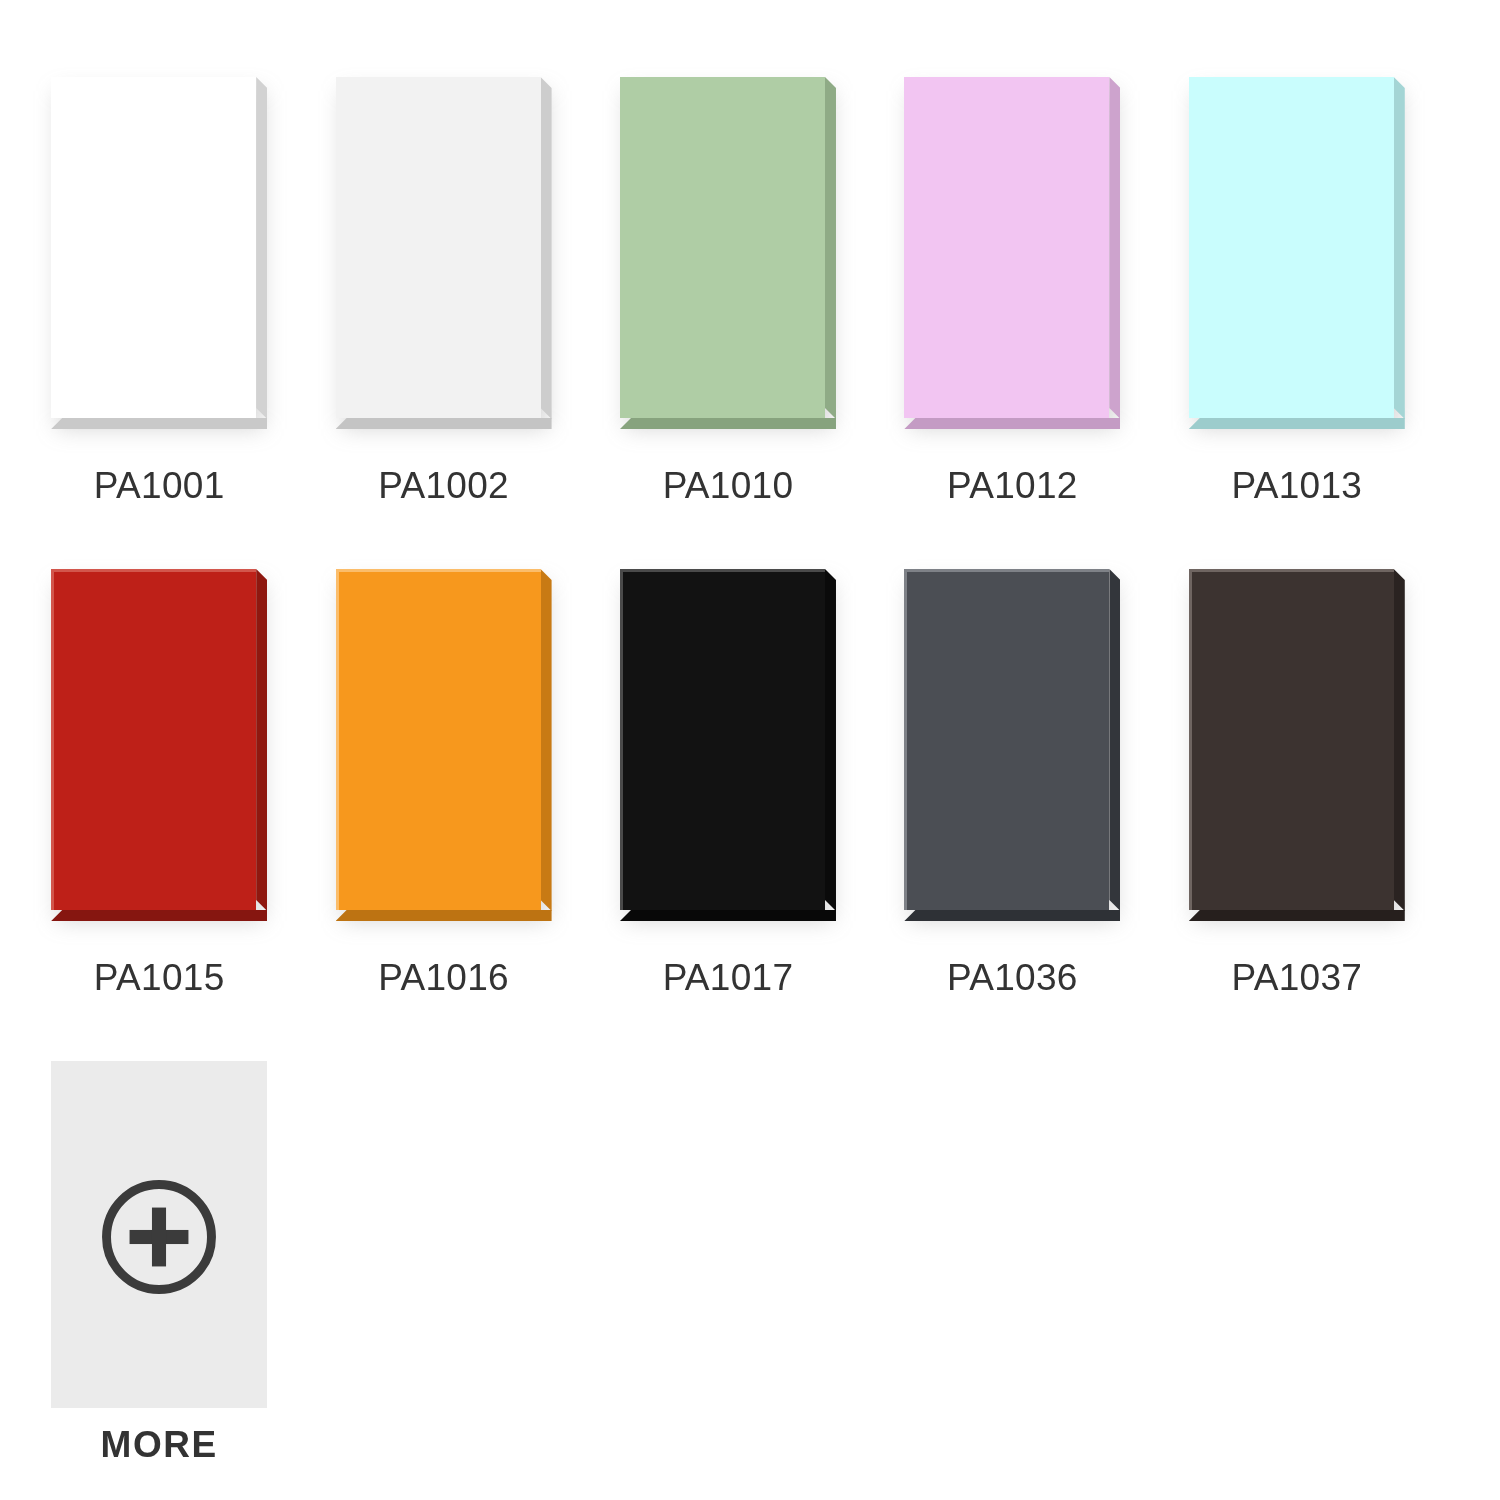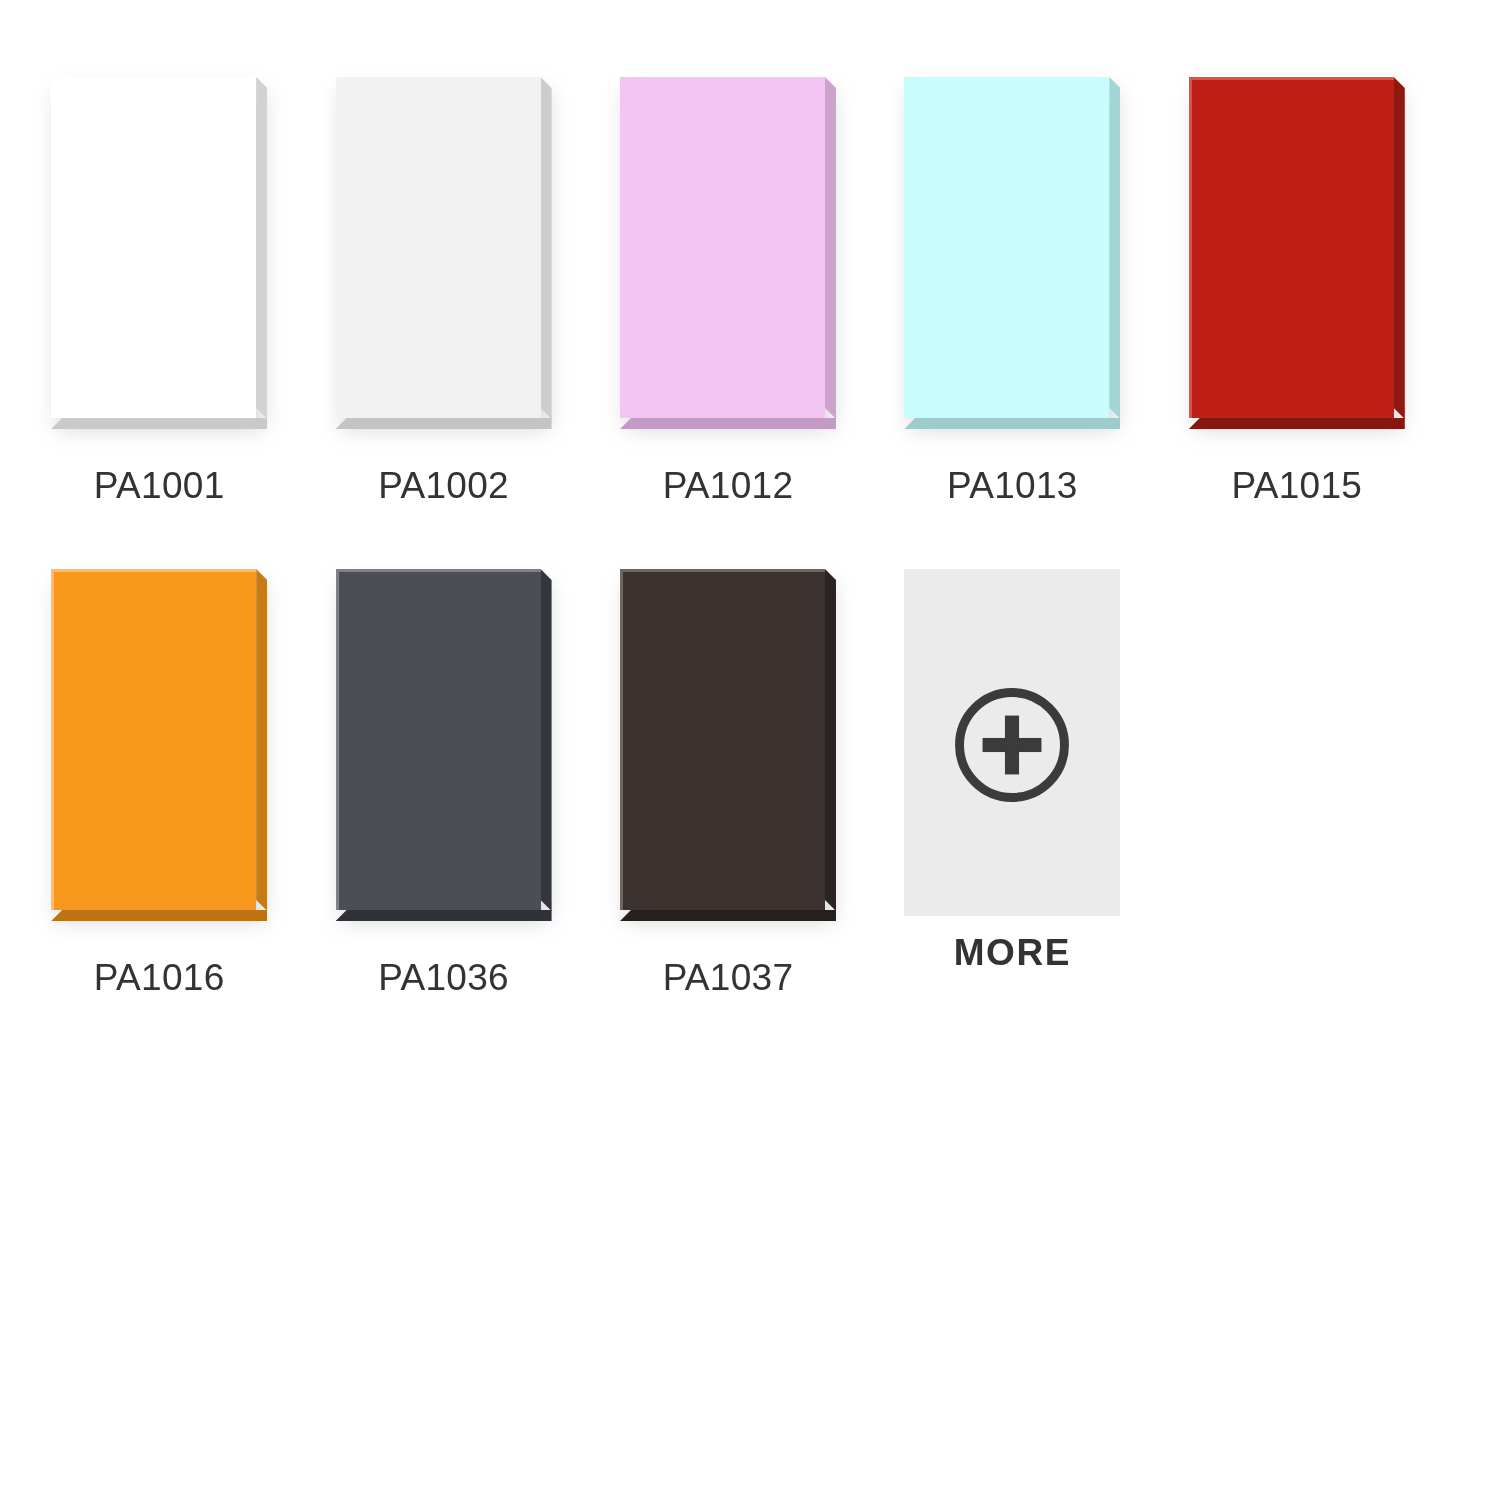--- a/index.html
+++ b/index.html
@@ -157,20 +157,29 @@
         <div class="chip-shadow"></div>
         <div class="chip-side" style="background: rgb(205, 205, 205);"></div>
         <div class="chip-bottom" style="background: rgb(196, 196, 196);"></div>
         <div class="chip-face" style="background: rgb(242, 242, 242);"></div>
       </div>
       <div class="chip-label">PA1002</div>
     </div>
     <div class="swatch-cell">
       <div class="chip-wrap">
         <div class="chip-shadow"></div>
+        <div class="chip-side" style="background: rgb(143, 171, 134);"></div>
+        <div class="chip-bottom" style="background: rgb(135, 163, 126);"></div>
+        <div class="chip-face" style="background: rgb(175, 205, 165);"></div>
+      </div>
+      <div class="chip-label">PA1010</div>
+    </div>
+    <div class="swatch-cell">
+      <div class="chip-wrap">
+        <div class="chip-shadow"></div>
         <div class="chip-side" style="background: rgb(205, 163, 205);"></div>
         <div class="chip-bottom" style="background: rgb(196, 155, 196);"></div>
         <div class="chip-face" style="background: rgb(242, 197, 242);"></div>
       </div>
       <div class="chip-label">PA1012</div>
     </div>
     <div class="swatch-cell">
       <div class="chip-wrap">
         <div class="chip-shadow"></div>
         <div class="chip-side" style="background: rgb(164, 213, 213);"></div>
@@ -189,20 +198,29 @@
       <div class="chip-label">PA1015</div>
     </div>
     <div class="swatch-cell">
       <div class="chip-wrap">
         <div class="chip-shadow"></div>
         <div class="chip-side" style="background: rgb(200, 122, 20);"></div>
         <div class="chip-bottom" style="background: rgb(189, 115, 18);"></div>
         <div class="chip-face" style="background: rgb(247, 152, 29); box-shadow: rgb(251, 189, 106) 3px 3px 0px 0px inset;"></div>
       </div>
       <div class="chip-label">PA1016</div>
+    </div>
+    <div class="swatch-cell">
+      <div class="chip-wrap">
+        <div class="chip-shadow"></div>
+        <div class="chip-side" style="background: rgb(10, 10, 10);"></div>
+        <div class="chip-bottom" style="background: rgb(8, 8, 8);"></div>
+        <div class="chip-face" style="background: rgb(18, 18, 18); box-shadow: rgb(74, 74, 74) 3px 3px 0px 0px inset;"></div>
+      </div>
+      <div class="chip-label">PA1017</div>
     </div>
     <div class="swatch-cell">
       <div class="chip-wrap">
         <div class="chip-shadow"></div>
         <div class="chip-side" style="background: rgb(51, 54, 59);"></div>
         <div class="chip-bottom" style="background: rgb(46, 49, 54);"></div>
         <div class="chip-face" style="background: rgb(75, 78, 84); box-shadow: rgb(126, 129, 135) 3px 3px 0px 0px inset;"></div>
       </div>
       <div class="chip-label">PA1036</div>
     </div>

